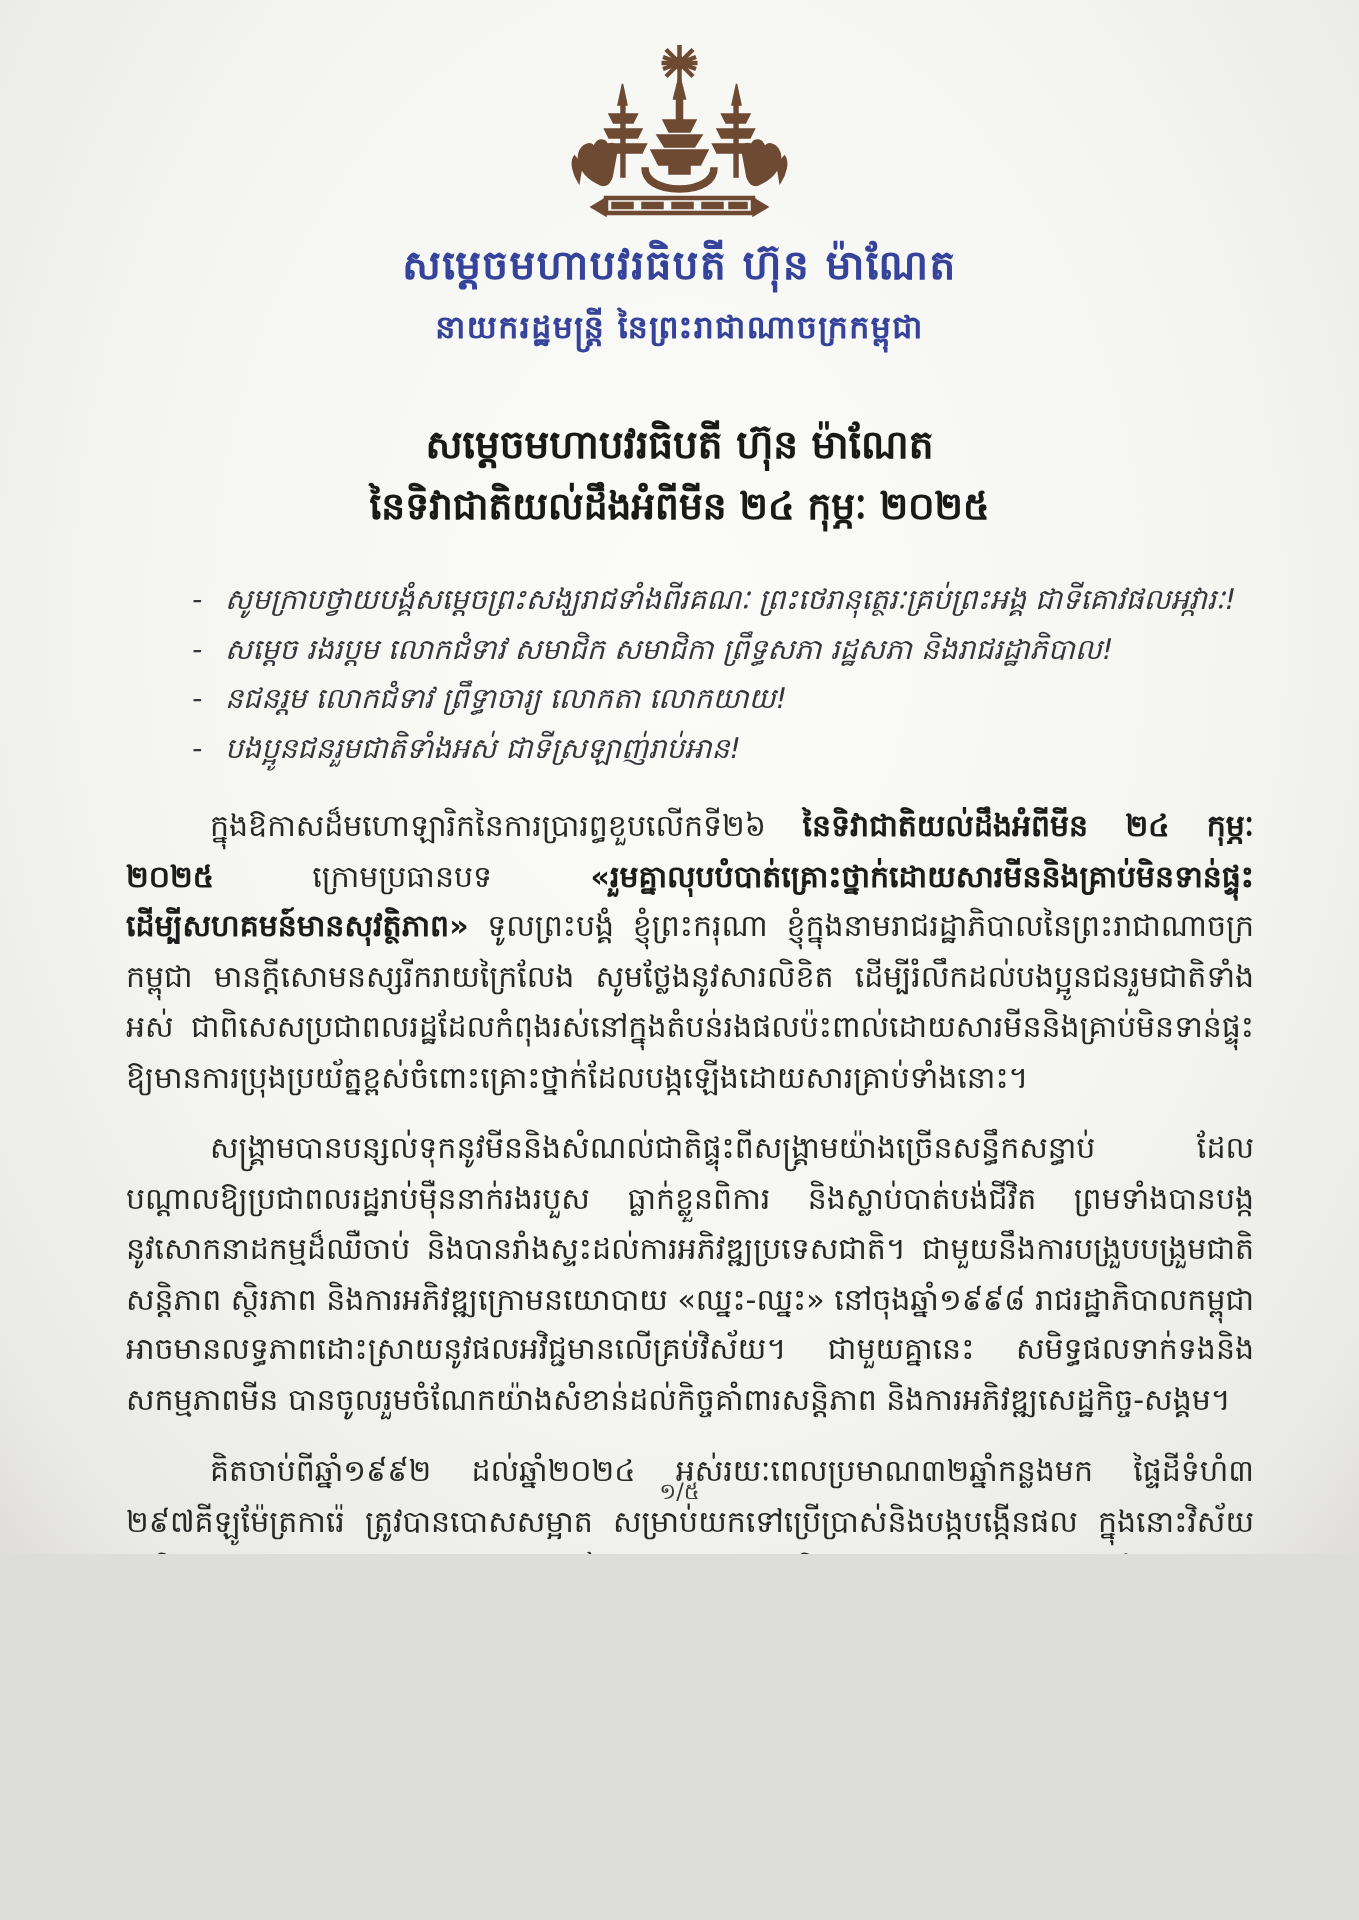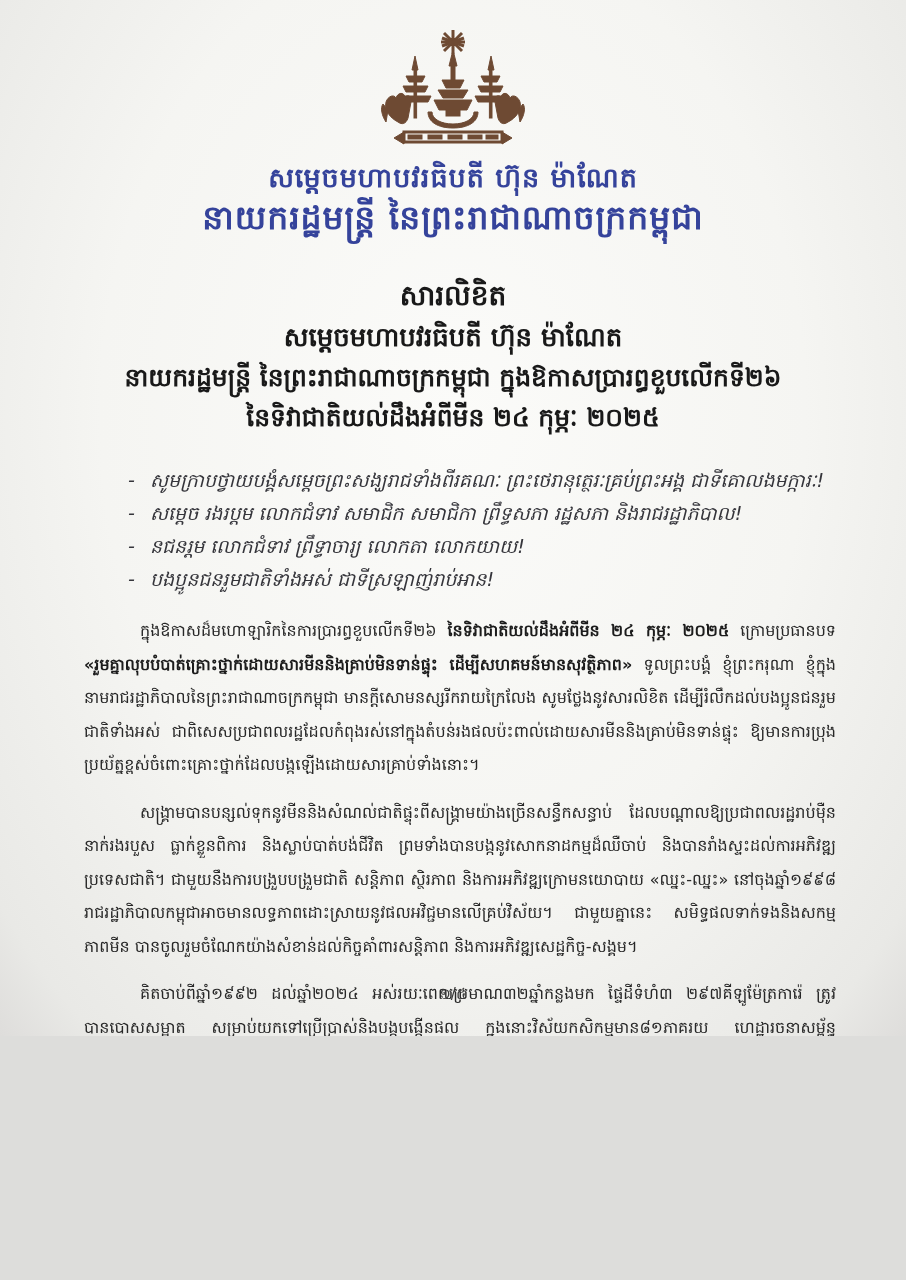--- a/index.html
+++ b/index.html
@@ -7,33 +7,33 @@
   body { background:#dddddb; font-family:"DejaVu Sans", sans-serif; }
   .scan-page {
     position:relative; width:906px; height:1036px; overflow:hidden;
     background:
       radial-gradient(ellipse at 50% 40%, #fbfbf9 0%, #f5f5f2 55%, #e9e9e6 90%, #dedddb 100%);
     color:#2b2b2b;
   }
   .emblem-wrap { margin:26px auto 4px auto; width:180px; height:128px; display:flex; justify-content:center; }
   .letterhead { text-align:center; color:#35439b; font-weight:bold; }
   .letterhead .lh1 { font-size:27px; line-height:40px; letter-spacing:1px; }
-  .letterhead .lh2 { font-size:33px; line-height:40px; letter-spacing:1px; }
+  .letterhead .lh2 { font-size:21px; line-height:40px; letter-spacing:1px; }
   .title-block { text-align:center; color:#191919; font-weight:bold; margin-top:38px; }
   .title-block .t1 { font-size:28px; line-height:40px; }
   .title-block .t2 { font-size:26px; line-height:42px; }
   .title-block .t3 { font-size:25px; line-height:40px; }
   .title-block .t4 { font-size:25px; line-height:40px; }
   .salutations { margin:26px 70px 0 128px; color:#35353b; font-style:italic; }
   .salutation-item { font-size:19px; line-height:33px; display:flex; }
   .dash { width:22px; flex:0 0 22px; }
   .body-text { margin-top:18px; }
   .para {
     margin:14px 70px 0 84px; text-align:justify; text-indent:56px;
-    font-size:16px; line-height:33.5px; color:#272727;
+    font-size:20px; line-height:33.5px; color:#272727;
   }
   .para b { color:#1c1c1c; }
   .page-number { position:absolute; bottom:30px; left:0; width:100%; text-align:center;
     font-size:15px; color:#3a3a3a; }
   svg .ink { fill:none; stroke:#6e4a33; stroke-width:3; }
 </style>
 </head>
 <body>
 
 <div class="scan-page">
@@ -96,30 +96,28 @@
       </g>
     </svg>
   </div>
 
   <div class="letterhead">
     <div class="lh1">សម្តេចមហាបវរធិបតី ហ៊ុន ម៉ាណែត</div>
     <div class="lh2">នាយករដ្ឋមន្ត្រី នៃព្រះរាជាណាចក្រកម្ពុជា</div>
   </div>
 
   <div class="title-block">
-    <div class="t1">សារលិខិត</div>
     <div class="t2">សម្តេចមហាបវរធិបតី ហ៊ុន ម៉ាណែត</div>
-    <div class="t3">នាយករដ្ឋមន្ត្រី នៃព្រះរាជាណាចក្រកម្ពុជា ក្នុងឱកាសប្រារព្ធខួបលើកទី២៦</div>
     <div class="t4">នៃទិវាជាតិយល់ដឹងអំពីមីន ២៤ កុម្ភៈ ២០២៥</div>
   </div>
 
   <div class="salutations">
     <div class="salutation-item">
       <span class="dash">-</span>
-      <span>សូមក្រាបថ្វាយបង្គំសម្តេចព្រះសង្ឃរាជទាំងពីរគណៈ ព្រះថេរានុត្ថេរៈគ្រប់ព្រះអង្គ ជាទីគោលងមក្ការៈ!</span>
+      <span>សូមក្រាបថ្វាយបង្គំសម្តេចព្រះសង្ឃរាជទាំងពីរគណៈ ព្រះថេរានុត្ថេរៈគ្រប់ព្រះអង្គ ជាទីគោវផលអវ្ការៈ!</span>
     </div>
     <div class="salutation-item">
       <span class="dash">-</span>
       <span>សម្តេច រងរប្តម លោកជំទាវ សមាជិក សមាជិកា ព្រឹទ្ធសភា រដ្ឋសភា និងរាជរដ្ឋាភិបាល!</span>
     </div>
     <div class="salutation-item">
       <span class="dash">-</span>
       <span>នជនរ្តម លោកជំទាវ ព្រឹទ្ធាចារ្យ លោកតា លោកយាយ!</span>
     </div>
     <div class="salutation-item">

